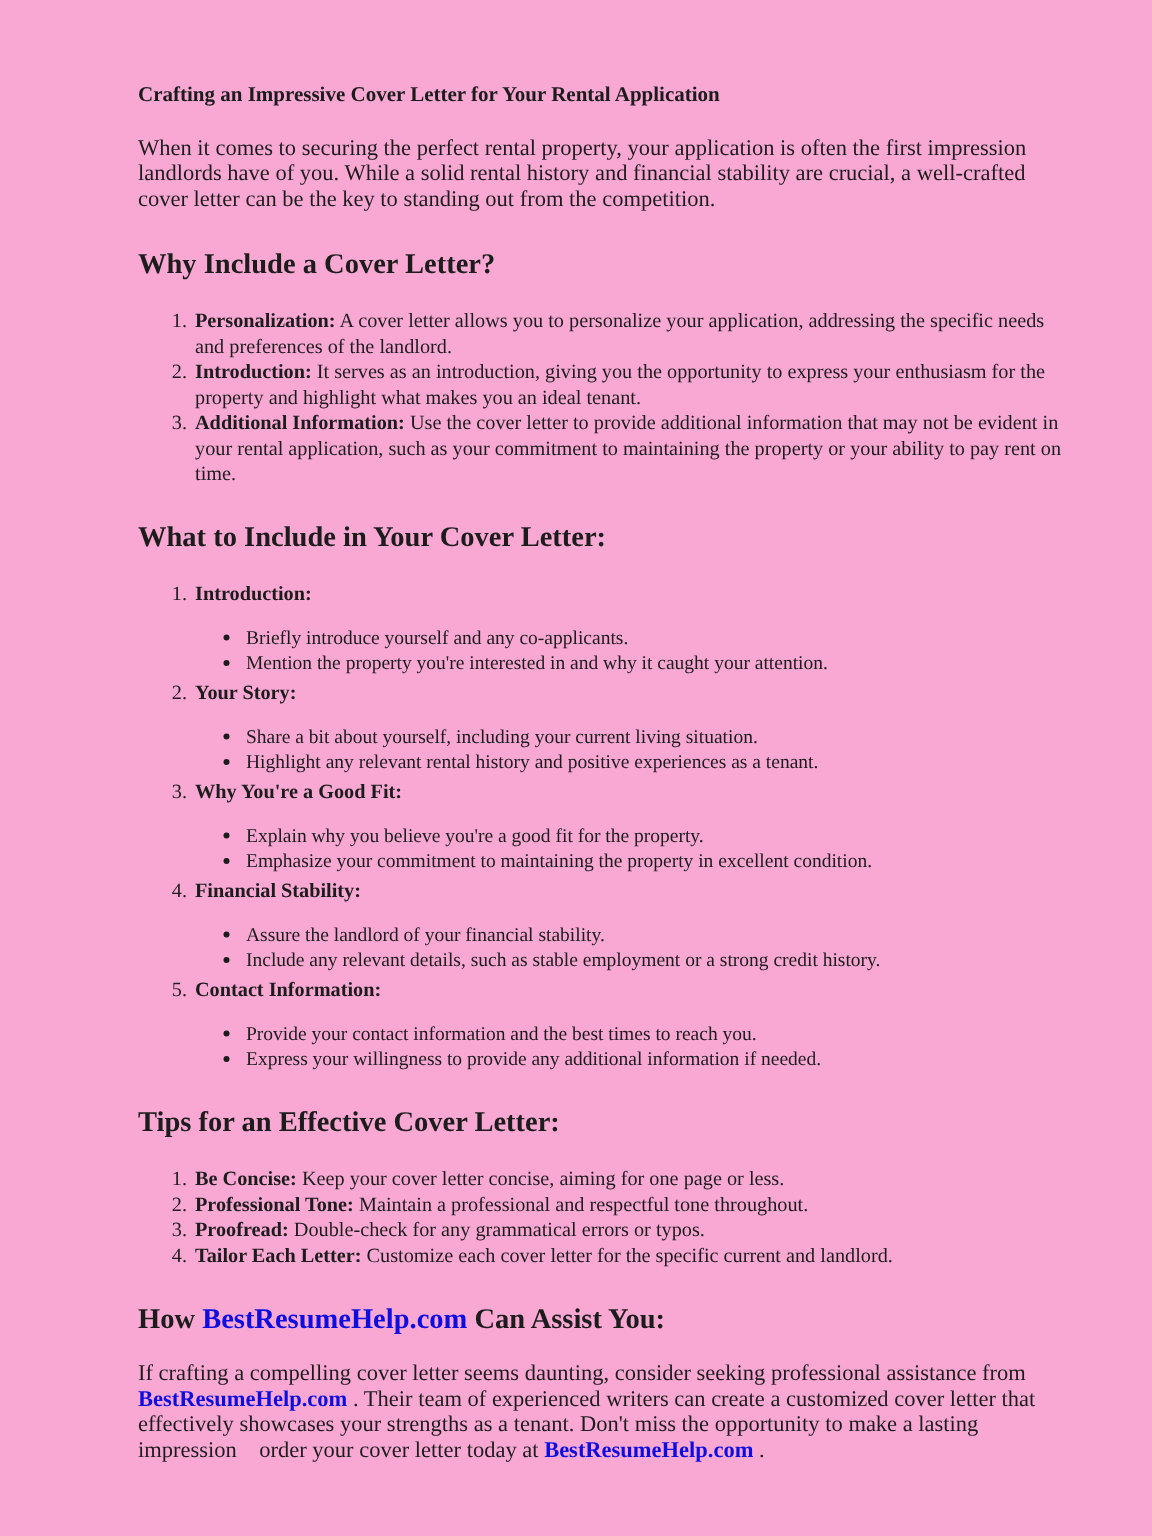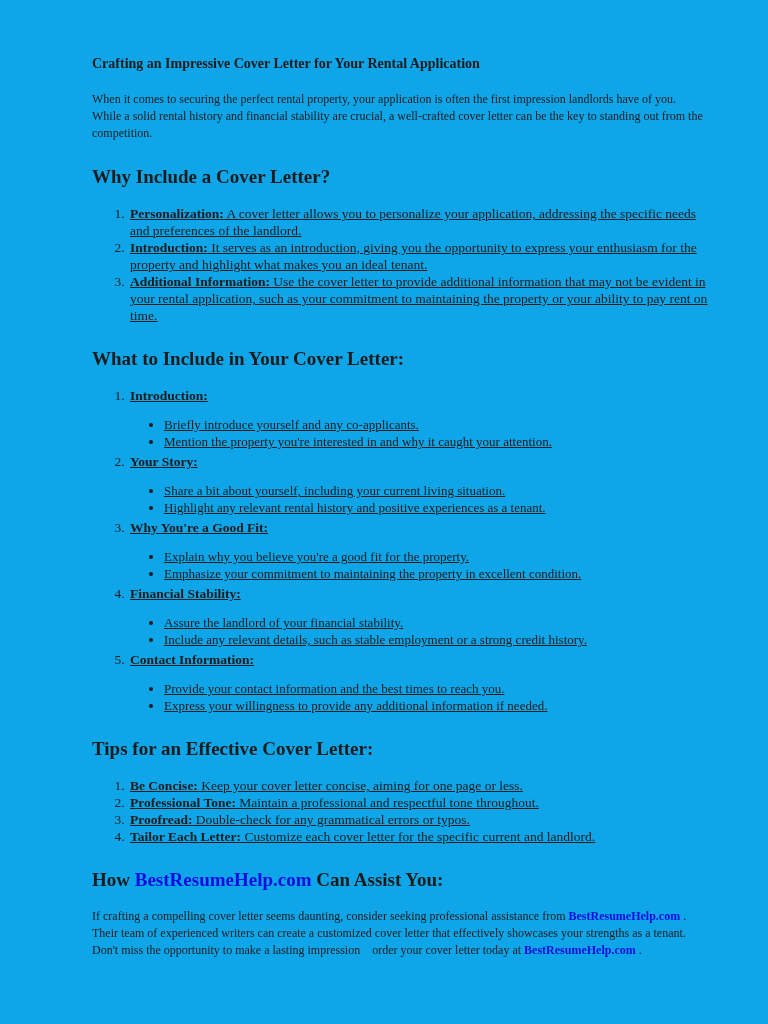--- a/index.html
+++ b/index.html
@@ -1,49 +1,48 @@
 <!DOCTYPE html>
 <html style="--link-blue: #0D0DE0;"><head>
 <meta charset="utf-8">
 <style>
   * { box-sizing: border-box; }
   html, body { margin: 0; padding: 0; background: #ffffff; }
   .page {
     width: 768px;
     height: 1024px;
-    background: #0ea5e9;
+    background: #f9a8d4;
     padding: 55px 60px 20px 92px;
     font-family: "Liberation Serif", "DejaVu Serif", serif;
     color: #1c1c1c;
     overflow: hidden;
   }
   .doc-title {
     font-size: 14px;
     line-height: 17px;
     font-weight: bold;
     margin: 0 0 19px 0;
   }
   p.body-text {
-    font-size: 12px;
+    font-size: 15px;
     line-height: 17px;
     margin: 0;
   }
   h2.section-heading {
     font-size: 19px;
     line-height: 23px;
     font-weight: bold;
     margin: 23px 0 17px 0;
   }
   ol.num-list {
     margin: 0;
     padding: 0 0 0 36px;
     font-size: 13.5px;
     line-height: 17px;
     list-style-type: decimal;
-    text-decoration: underline;
   }
   ol.num-list > li { padding-left: 2px; }
   ul.sub-list {
     margin: 12px 0 3px 0;
     padding: 0 0 0 34px;
     list-style-type: disc;
     font-size: 13px;
     line-height: 17px;
   }
   ul.sub-list > li { padding-left: 0; }

